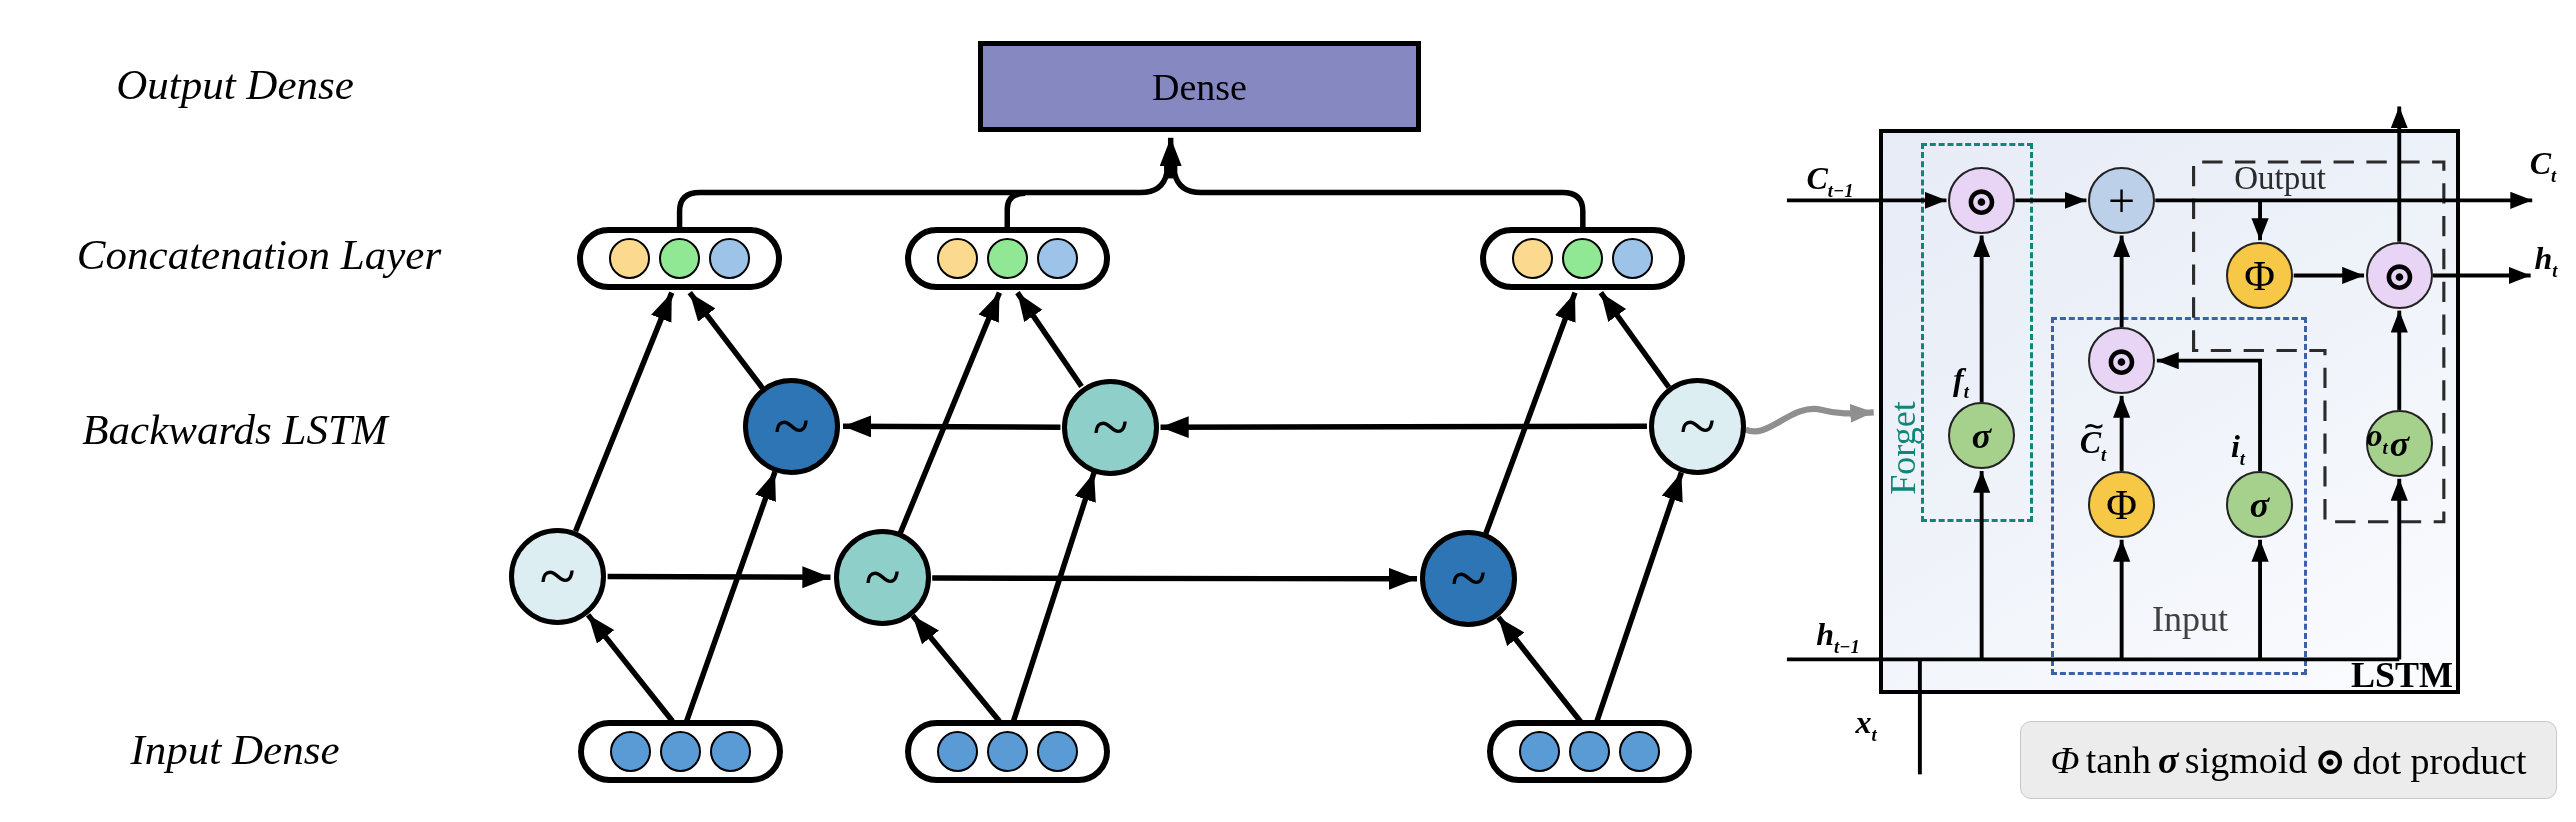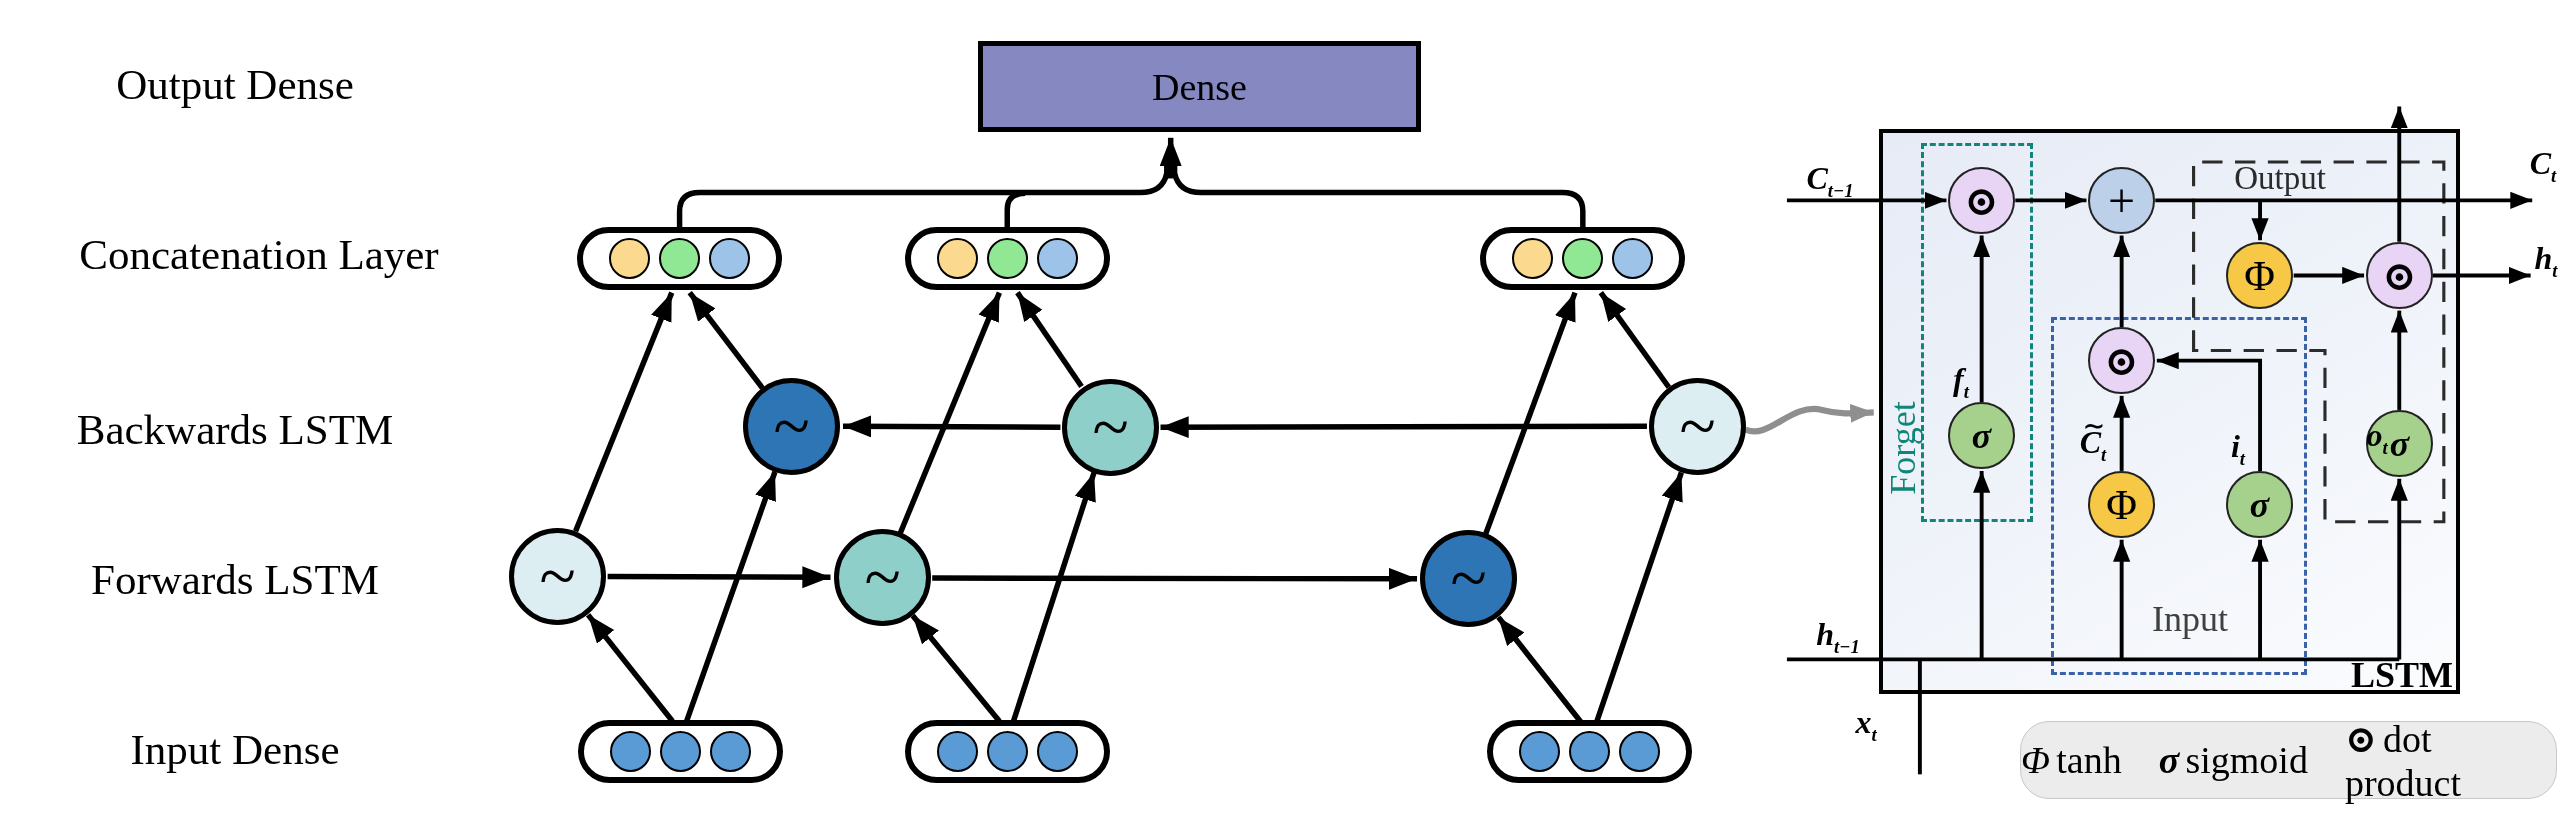--- a/index.html
+++ b/index.html
@@ -1,18 +1,18 @@
 <!DOCTYPE html>
 <html style="font-size:12.5px"><head>
 <meta charset="utf-8">
 <style>
   html,body{margin:0;padding:0;background:#ffffff;}
   .canvas{position:relative;width:2576px;height:823px;background:#ffffff;overflow:hidden;
           font-family:"Liberation Serif","DejaVu Serif",serif;color:#000;}
-  .rowlab{position:absolute;font-size:43px;transform:translate(-50%,-50%);white-space:nowrap;}
+  .rowlab{position:absolute;font-size:43px;transform:translate(-50%,-50%);white-space:nowrap;font-style:italic;}
   .dense{position:absolute;left:978px;top:41px;width:443px;height:91px;background:#8588c1;
          border:5.5px solid #000;box-sizing:border-box;display:flex;align-items:center;justify-content:center;
          font-size:38px;}
   .capsule{position:absolute;width:205px;height:63px;background:#fff;border:6.3px solid #000;border-radius:36px;
            box-sizing:border-box;display:flex;align-items:center;justify-content:center;gap:9.4px;}
   .ncirc{width:41px;height:41px;border-radius:50%;border:2.3px solid #000;box-sizing:border-box;}
   .unit{position:absolute;width:97px;height:97px;border-radius:50%;border:5.5px solid #000;box-sizing:border-box;
         display:flex;align-items:center;justify-content:center;font-size:67px;line-height:1;}
   .cellbox{position:absolute;left:1879px;top:129px;width:581px;height:565px;border:4.7px solid #000;
            box-sizing:border-box;background:linear-gradient(150deg,#e6ebf6 0%,#eef2f9 45%,#fbfcfe 100%);}
@@ -22,22 +22,22 @@
   .gl-sig{font-size:36px;font-weight:700;font-style:italic;}
   .gl-phi{font-size:42px;}
   .gl-dot{font-size:41px;font-weight:700;}
   .gl-sum{font-size:48px;font-weight:400;}
   .math{position:absolute;font-style:italic;font-weight:700;font-size:32px;transform:translate(-50%,-50%);white-space:nowrap;}
   .math sub{font-size:0.58em;font-weight:700;}
   .tildewrap{position:relative;display:inline-block;}
   .tilde{position:absolute;top:-0.55em;left:0.10em;font-size:0.85em;font-weight:700;}
   .gatelab{position:absolute;transform:translate(-50%,-50%);white-space:nowrap;}
   .legend{position:absolute;left:2020px;top:721px;width:537px;height:78px;background:#ececec;
-          border:1.6px solid #c8c8c8;border-radius:29px;box-sizing:border-box;
-          display:flex;align-items:center;justify-content:center;gap:37px;font-size:38px;}
+          border:1.6px solid #c8c8c8;border-radius:11px;box-sizing:border-box;
+          display:flex;align-items:center;justify-content:center;gap:7px;font-size:38px;}
   .legend .sym{margin-right:6.3px;}
   .legend .sym-phi{font-style:italic;}
   .legend .sym-sig{font-style:italic;font-weight:700;}
   .legend .sym-dot{font-weight:700;}
   svg{position:absolute;left:0;top:0;}
 </style>
 </head>
 <body>
 
 <div class="canvas">
@@ -112,21 +112,20 @@
       <line x1="2713" y1="843" x2="2713" y2="690" marker-end="url(#ahC)"></line>
       <line x1="2890" y1="843" x2="2890" y2="690" marker-end="url(#ahC)"></line>
       <line x1="3068" y1="843" x2="3068" y2="612" marker-end="url(#ahC)"></line>
       <line x1="2455" y1="990" x2="2455" y2="843"></line>
     </g>
   </svg>
 
   <div class="rowlab" style="left:235px;top:84px;">Output Dense</div>
   <div class="rowlab" style="left:235px;top:254px;margin-left:24px;">Concatenation Layer</div>
   <div class="rowlab" style="left:235px;top:429px;">Backwards LSTM</div>
-  <div class="rowlab" style="left:235px;top:579px;">Forwards LSTM</div>
   <div class="rowlab" style="left:235px;top:749px;">Input Dense</div>
 
   <div class="dense">
     <span>Dense</span>
   </div>
 
   <div class="capsule" style="left:577px;top:227px;">
     <span class="ncirc" style="background:#fbd98e;"></span>
     <span class="ncirc" style="background:#90e894;"></span>
     <span class="ncirc" style="background:#9dc4e8;"></span>

